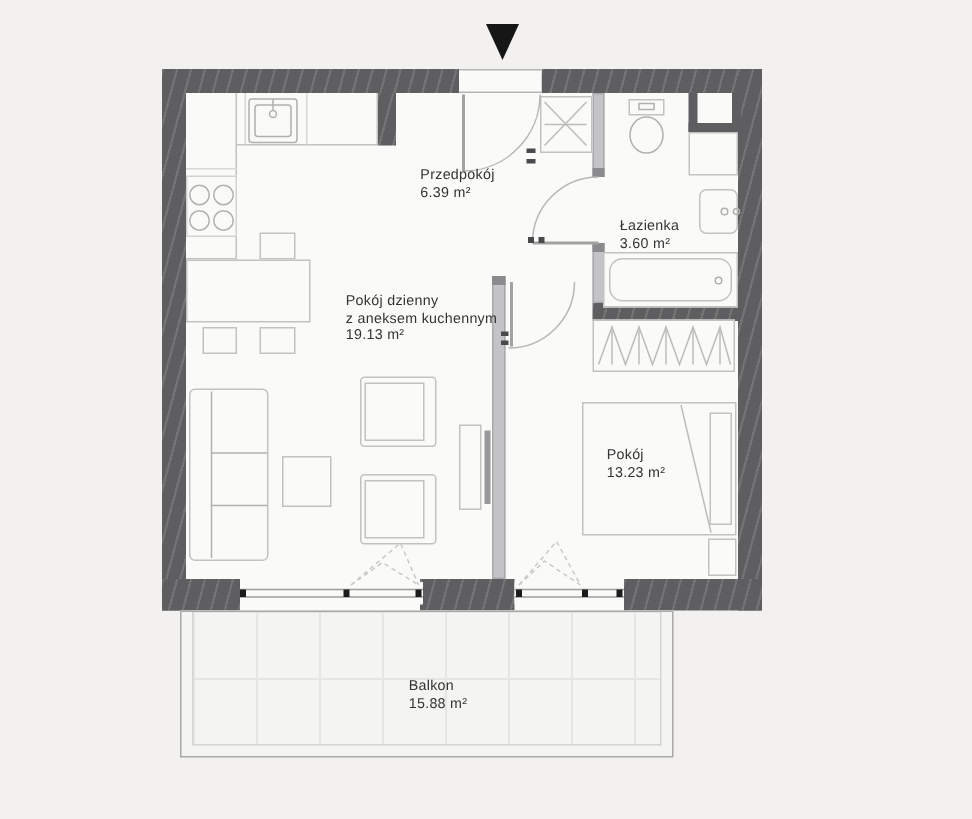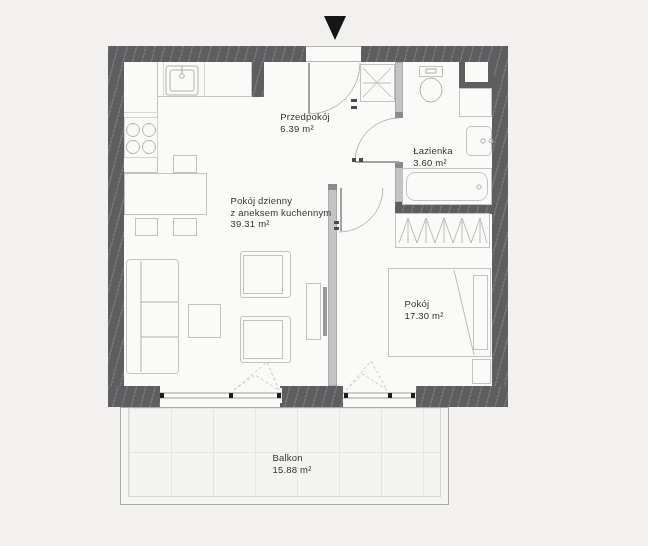--- a/index.html
+++ b/index.html
@@ -238,24 +238,24 @@
     <div>Przedpokój</div>
     <div>6.39 m²</div>
   </div>
   <div class="label" style="left:433px;top:130px;margin-top:15px;">
     <div>Łazienka</div>
     <div>3.60 m²</div>
   </div>
   <div class="label" style="left:249px;top:195px;margin-left:32px;">
     <div>Pokój dzienny</div>
     <div>z aneksem kuchennym</div>
-    <div>39.31 m²</div>
+    <div>19.13 m²</div>
   </div>
   <div class="label" style="left:424px;top:298px;">
     <div>Pokój</div>
-    <div>17.30 m²</div>
+    <div>13.23 m²</div>
   </div>
   <div class="label" style="left:292px;top:452px;">
     <div>Balkon</div>
     <div>15.88 m²</div>
   </div>
 
 </div>
 
 </body></html>

